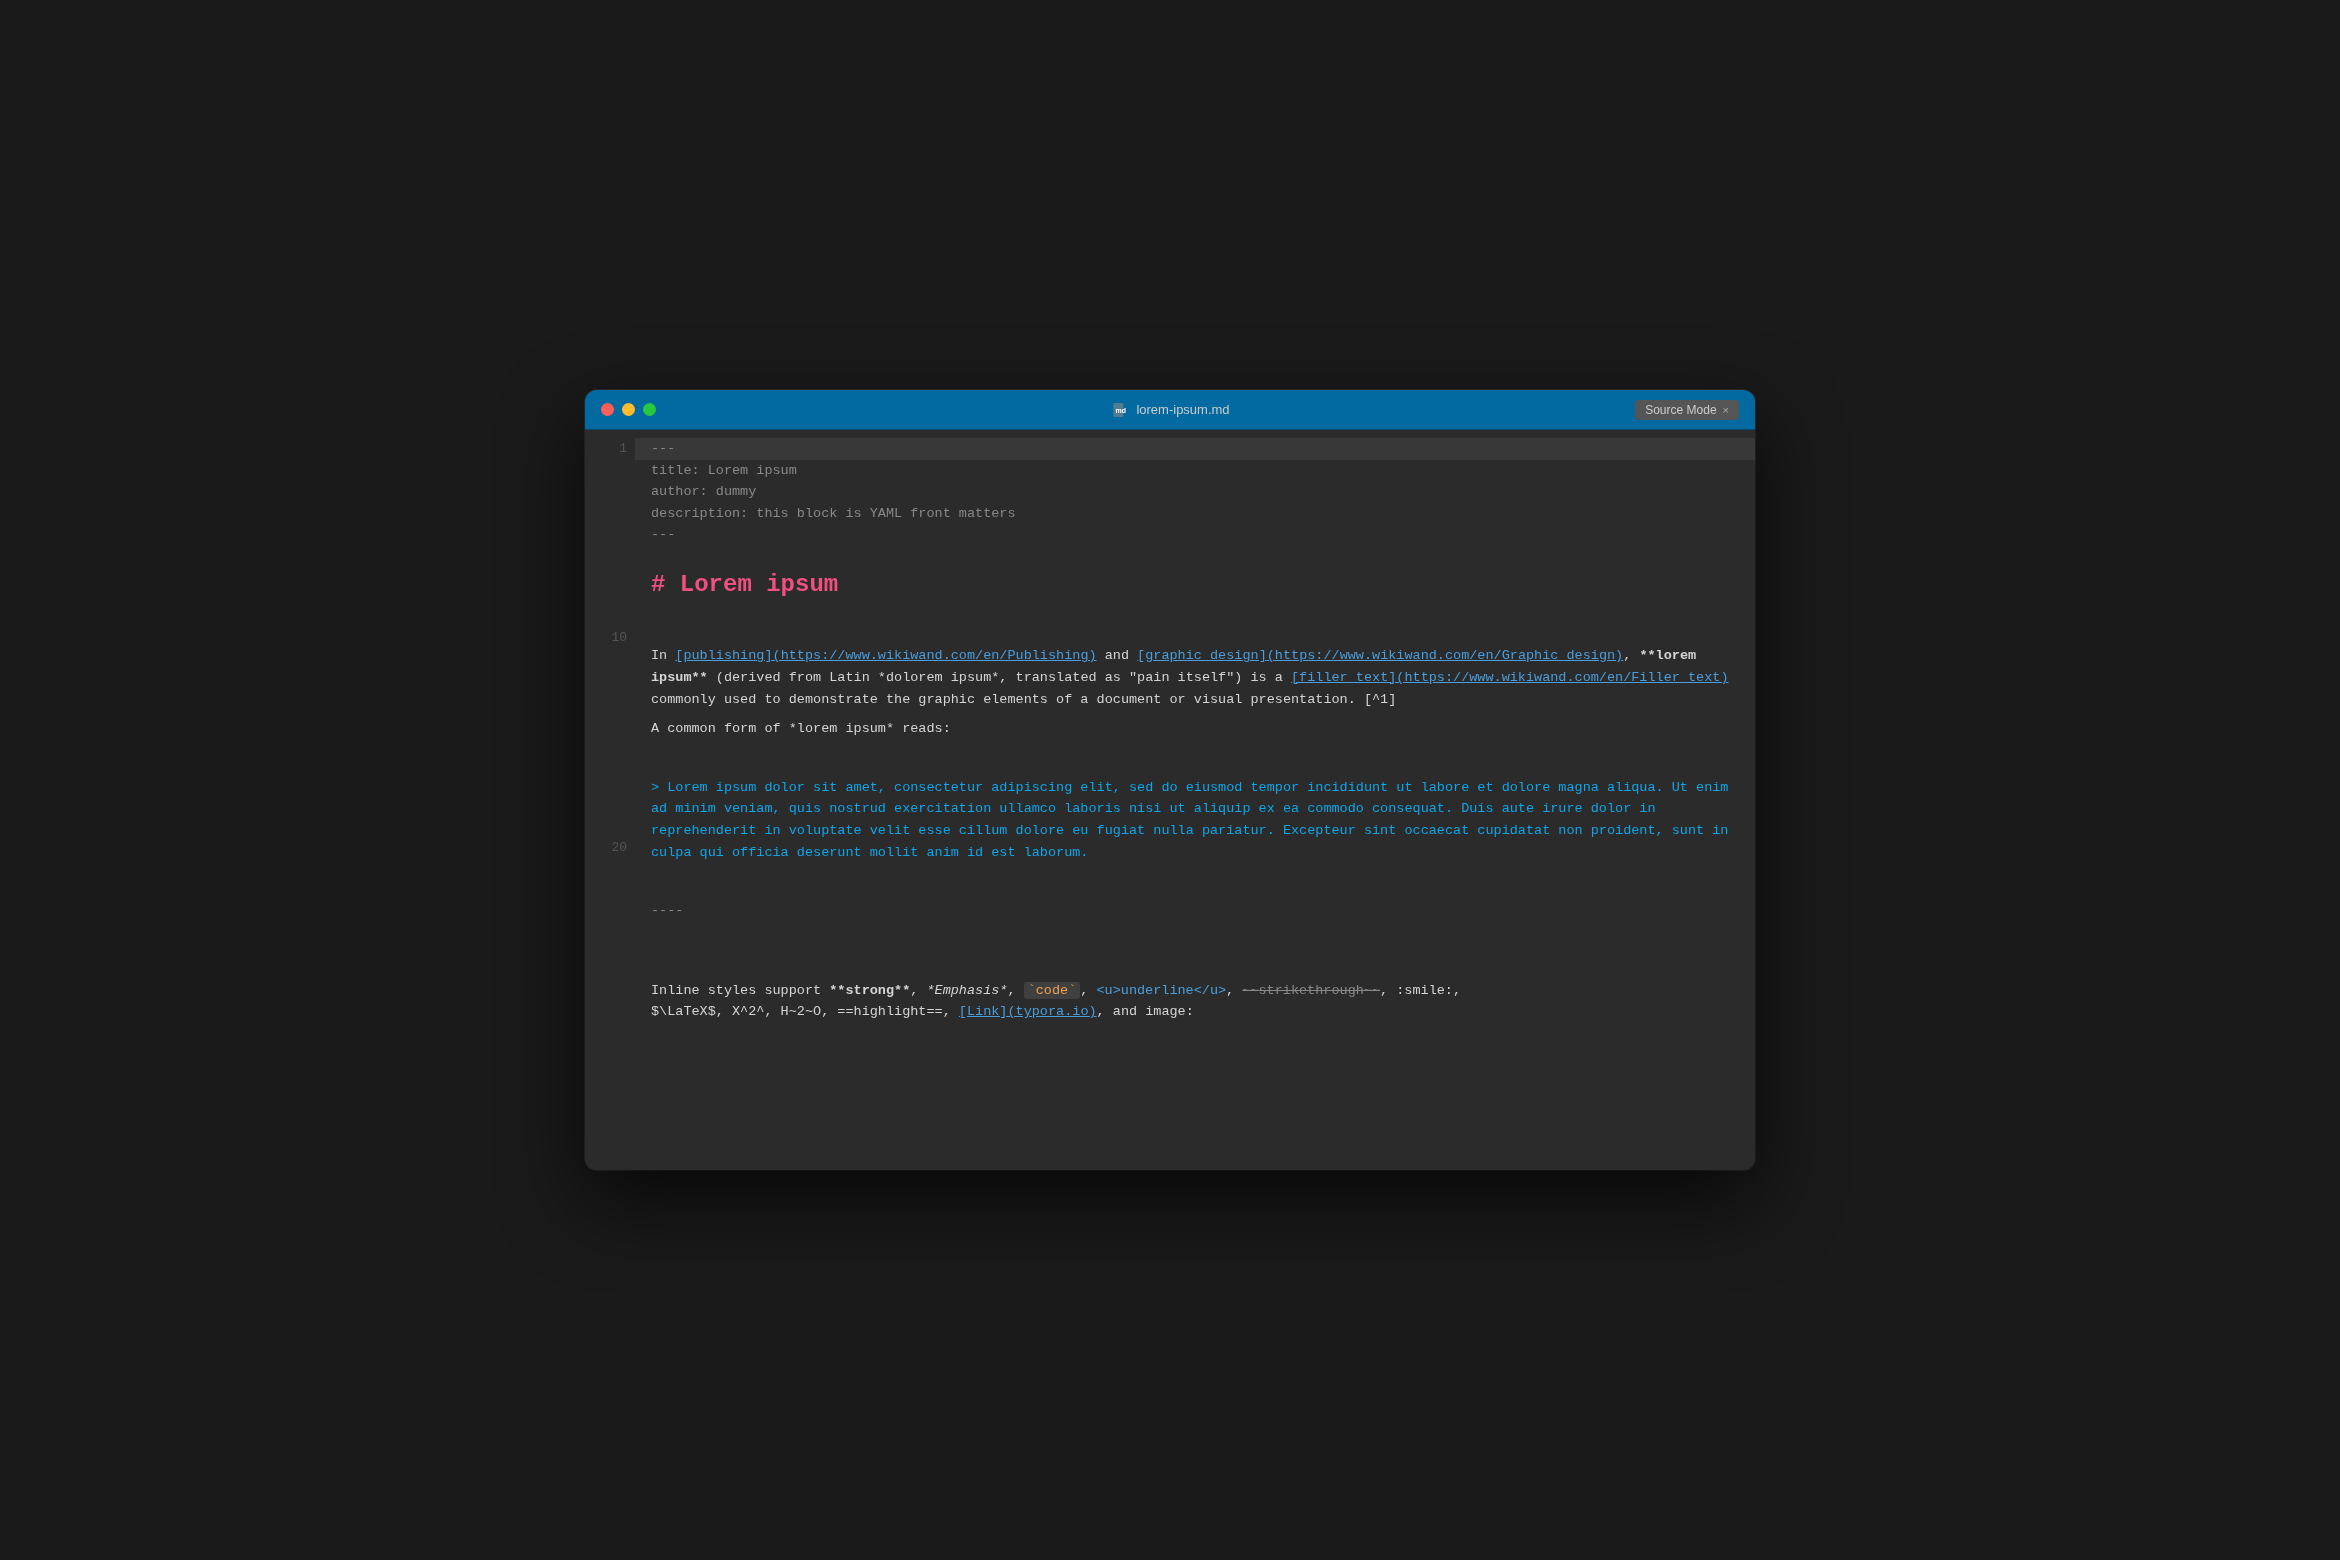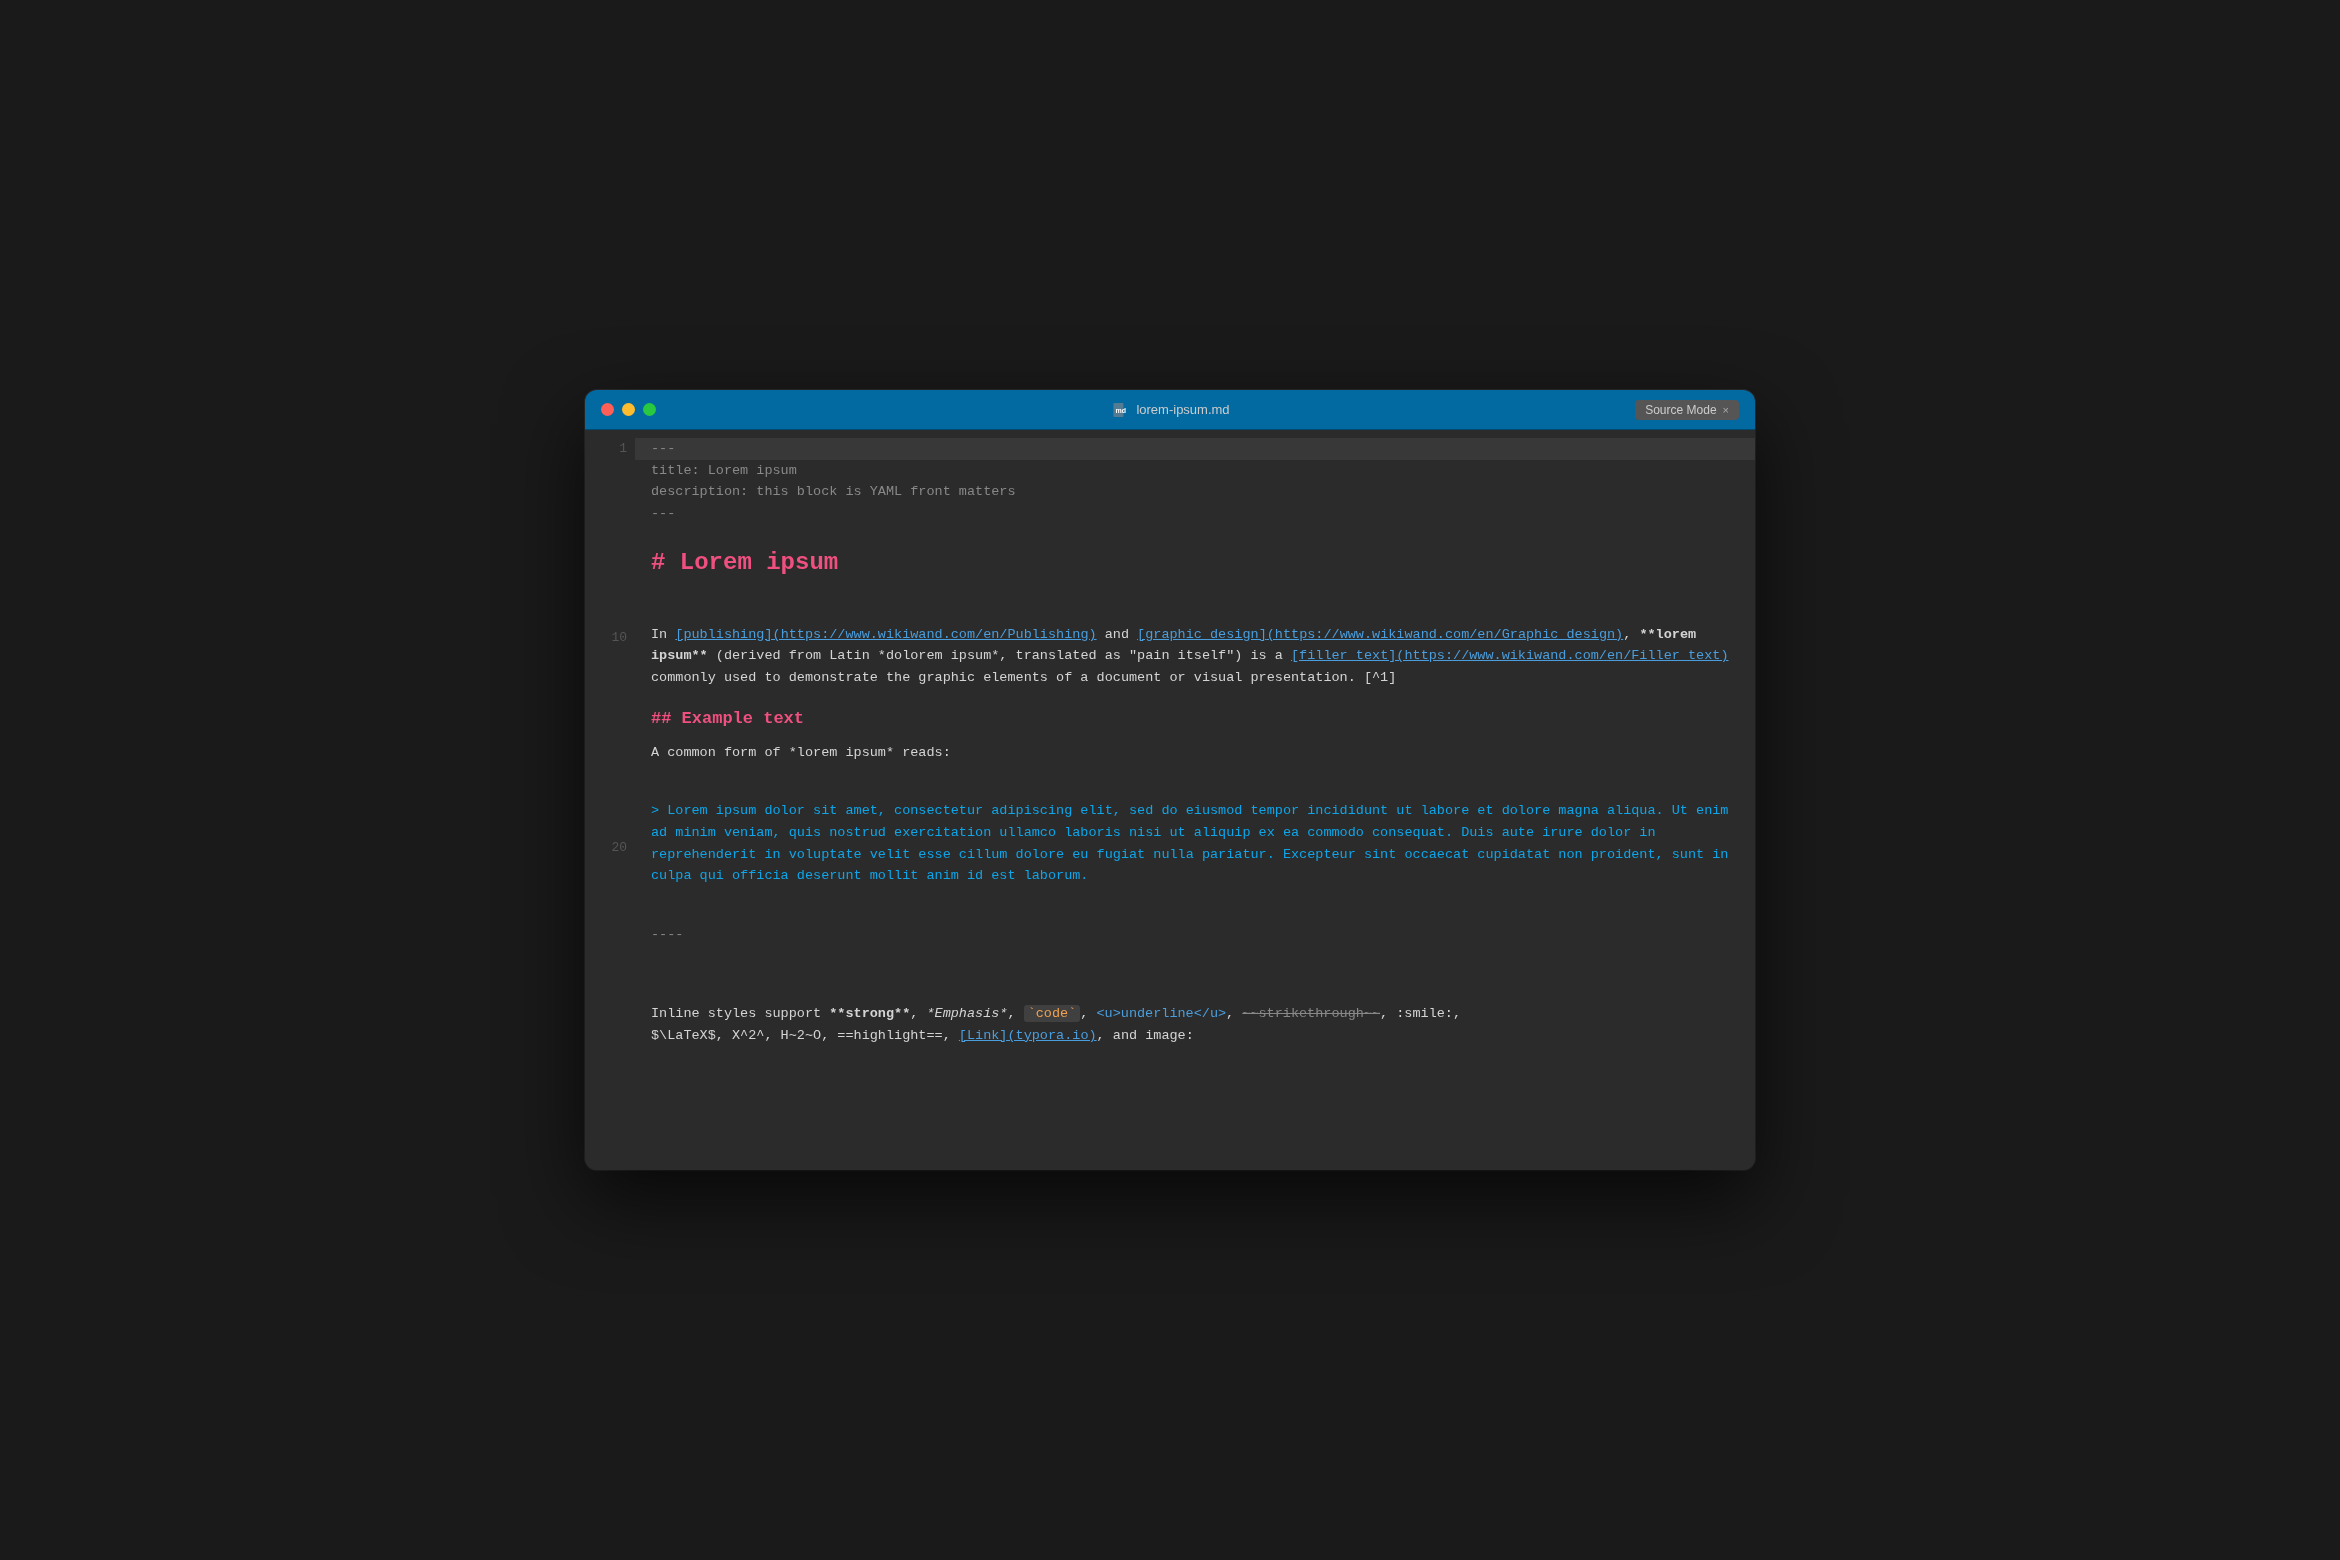--- a/index.html
+++ b/index.html
@@ -290,40 +290,40 @@
     <div class="content-area">
 
       <div class="yaml-block">
         <div class="line-highlight">
           <span>---</span>
         </div>
         <div>
           <span>title: Lorem ipsum</span>
         </div>
         <div>
+          <span>author: dummy</span>
+        </div>
+        <div>
           <span>description: this block is YAML front matters</span>
         </div>
         <div>
           <span>---</span>
         </div>
       </div>
 
       <div class="h1">
         <span># Lorem ipsum</span>
       </div>
 
       <span class="empty-line"></span>
 
       <div class="paragraph">
         <span>In </span><span class="link-text">[publishing](https://www.wikiwand.com/en/Publishing)</span><span> and </span><span class="link-text"><span>[graphic design]</span><span>(https://www.wikiwand.com/en/Graphic_design)</span></span><span>, </span><span class="bold-text">**lorem ipsum**</span><span> (derived from Latin *dolorem ipsum*, translated as "pain itself") is a </span><span class="link-text">[filler text](https://www.wikiwand.com/en/Filler_text)</span><span> commonly used to demonstrate the graphic elements of a document or visual presentation. [^1]</span>
       </div>
 
-      <div class="h2">
-        <span>## Example text</span>
-      </div>
 
       <div class="paragraph">
         <span>A common form of *lorem ipsum* reads:</span>
       </div>
 
       <span class="empty-line"></span>
 
       <div class="blockquote">
         <span>&gt;  Lorem ipsum dolor sit amet, consectetur adipiscing elit, sed do eiusmod tempor incididunt ut labore et dolore magna aliqua. Ut enim ad minim veniam, quis nostrud exercitation ullamco laboris nisi ut aliquip ex ea commodo consequat. Duis aute irure dolor in reprehenderit in voluptate velit esse cillum dolore eu fugiat nulla pariatur. Excepteur sint occaecat cupidatat non proident, sunt in culpa qui officia deserunt mollit anim id est laborum.</span>
       </div>

